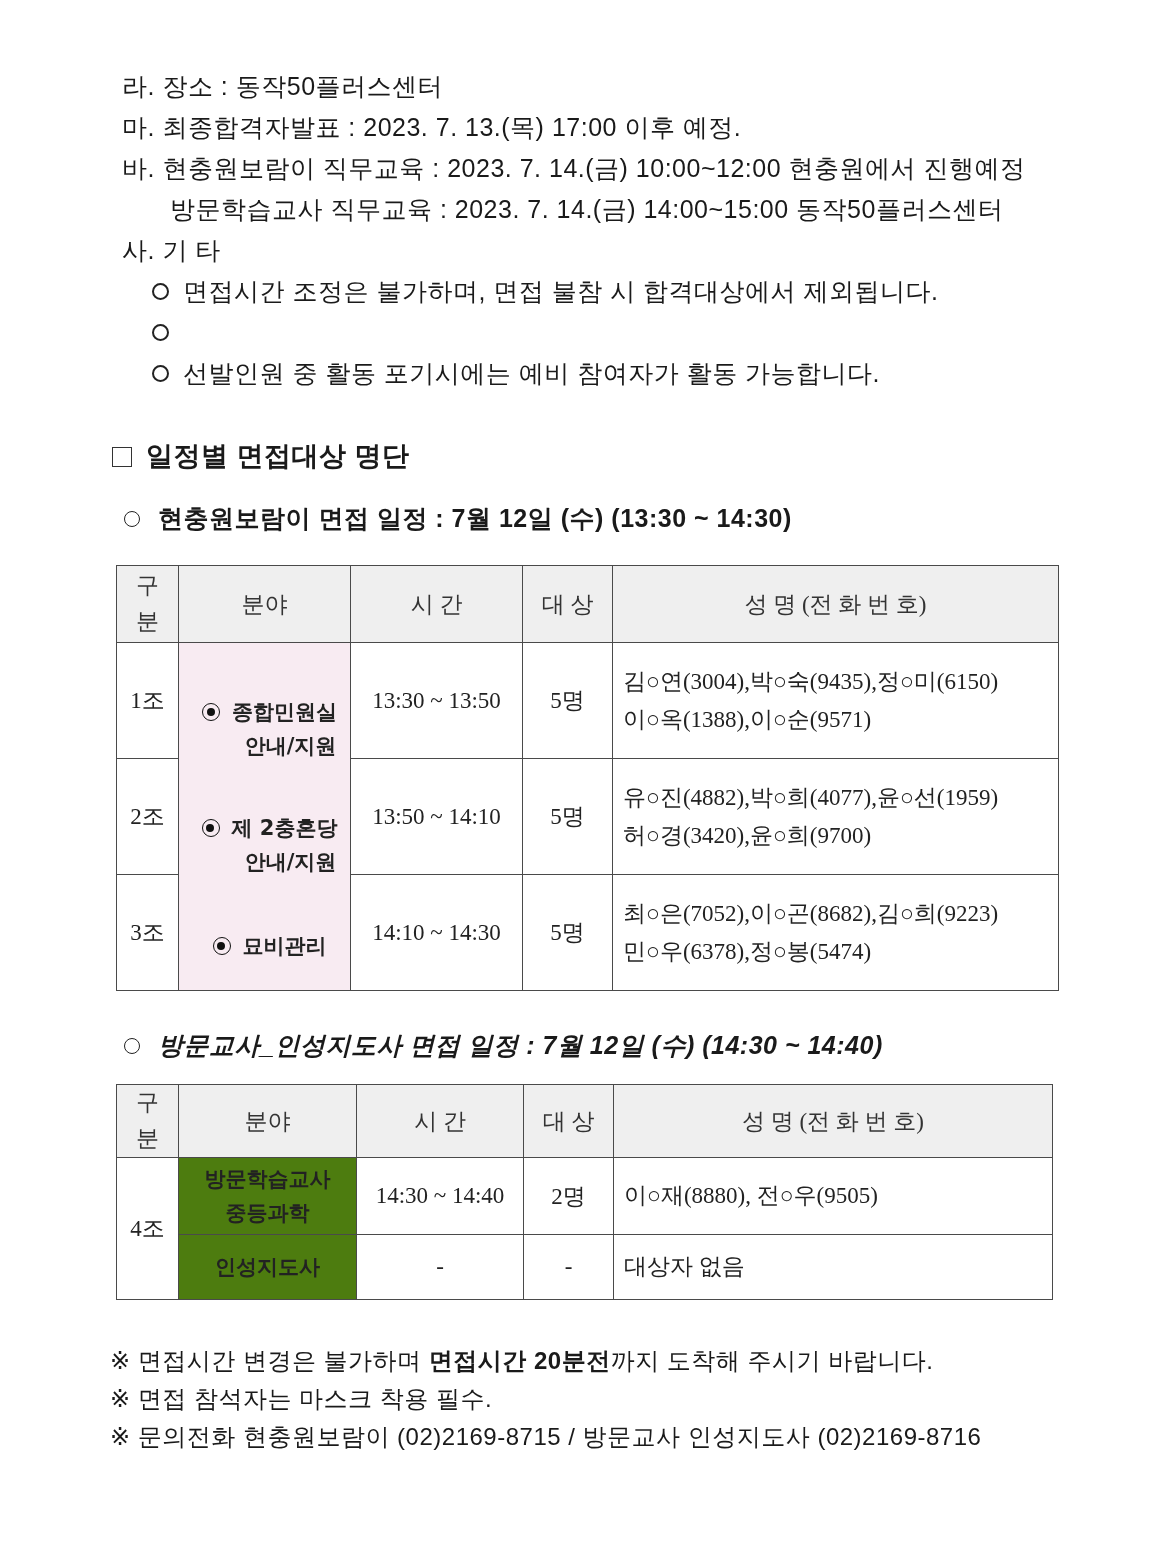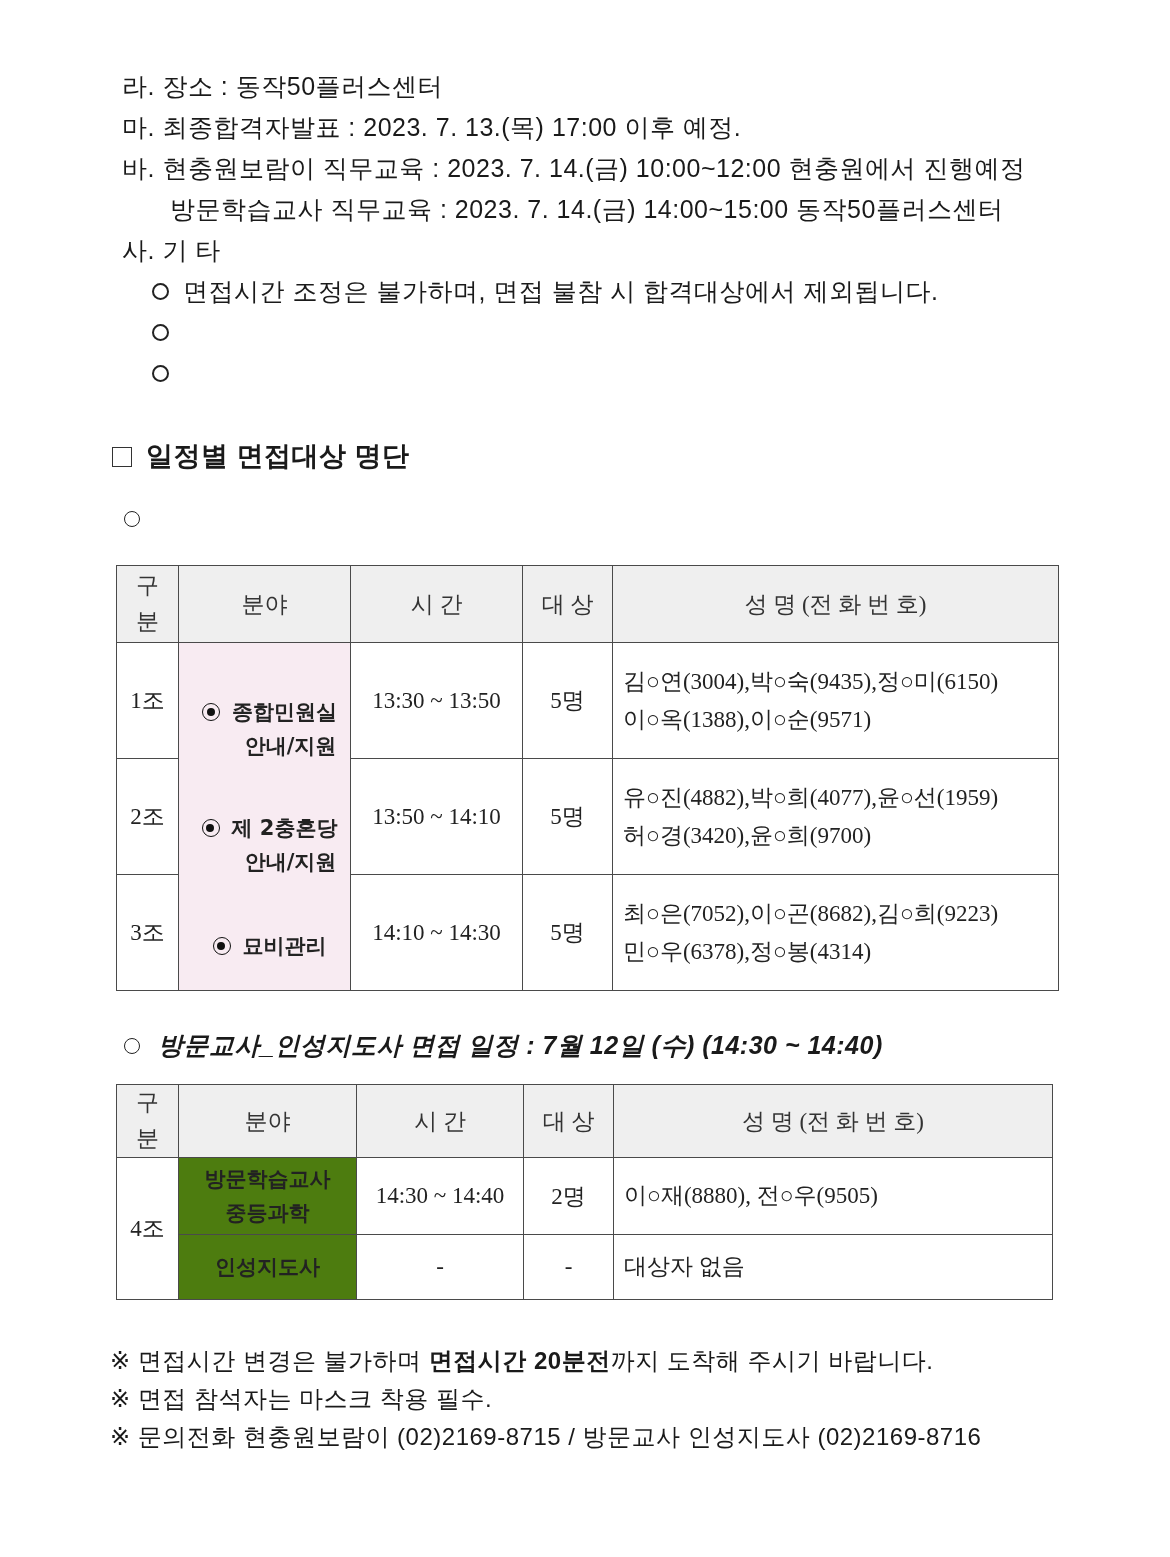--- a/index.html
+++ b/index.html
@@ -89,29 +89,29 @@
   <span>기 타</span>
 </div>
 
 <div class="line" style="left:152px; top:275px;">
   <span class="circle-icon"></span><span>면접시간 조정은 불가하며, 면접 불참 시 합격대상에서 제외됩니다.</span>
 </div>
 <div class="line" style="left:152px; top:316px;">
   <span class="circle-icon"></span>
 </div>
 <div class="line" style="left:152px; top:357px;">
-  <span class="circle-icon"></span>
+  <span class="circle-icon"></span><span>선발인원 중 활동 포기시에는 예비 참여자가 활동 가능합니다.</span>
 </div>
 
 <div class="line section-title" style="left:112px; top:440px;">
   <span class="box-icon"></span><span>일정별 면접대상 명단</span>
 </div>
 
 <div class="line sub-title" style="left:124px; top:502px;">
-  <span class="circle-icon thin"></span>
+  <span class="circle-icon thin"></span><span>현충원보람이 면접 일정 : 7월 12일 (수) (13:30 ~ 14:30)</span>
 </div>
 
 <table style="left:116px; top:565px; width:943px;">
   <colgroup>
     <col style="width:62px">
       <col style="width:172px">
       <col style="width:172px">
       <col style="width:90px">
       <col>
   </colgroup>
@@ -159,21 +159,21 @@
       <div>유○진(4882),박○희(4077),윤○선(1959)</div>
       <div>허○경(3420),윤○희(9700)</div>
     </td>
   </tr>
   <tr style="height:116px;padding-left:40px;">
     <td>3조</td>
     <td>14:10 ~ 14:30</td>
     <td>5명</td>
     <td class="names">
       <div>최○은(7052),이○곤(8682),김○희(9223)</div>
-      <div>민○우(6378),정○봉(4314)</div>
+      <div>민○우(6378),정○봉(5474)</div>
     </td>
   </tr>
 </tbody>
   </table>
 
 <div class="line sub-title" style="left:124px; top:1029px;font-style:italic;">
   <span class="circle-icon thin"></span><span>방문교사_인성지도사 면접 일정 : 7월 12일 (수) (14:30 ~ 14:40)</span>
 </div>
 
 <table style="left:116px; top:1084px; width:937px;">

